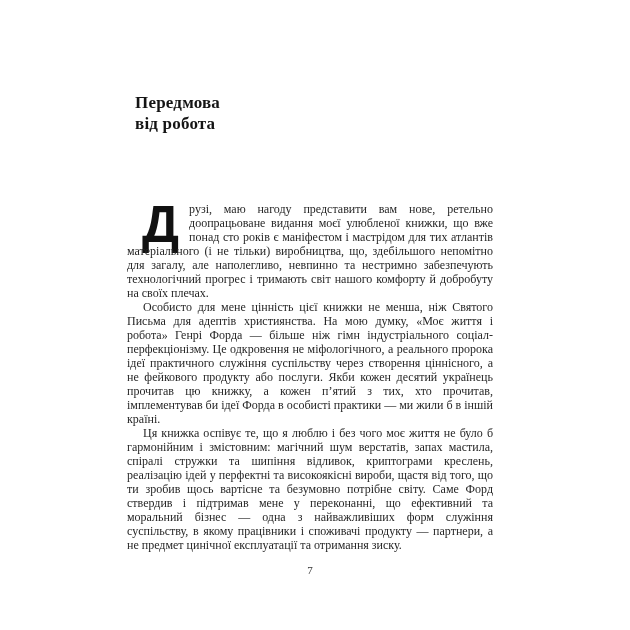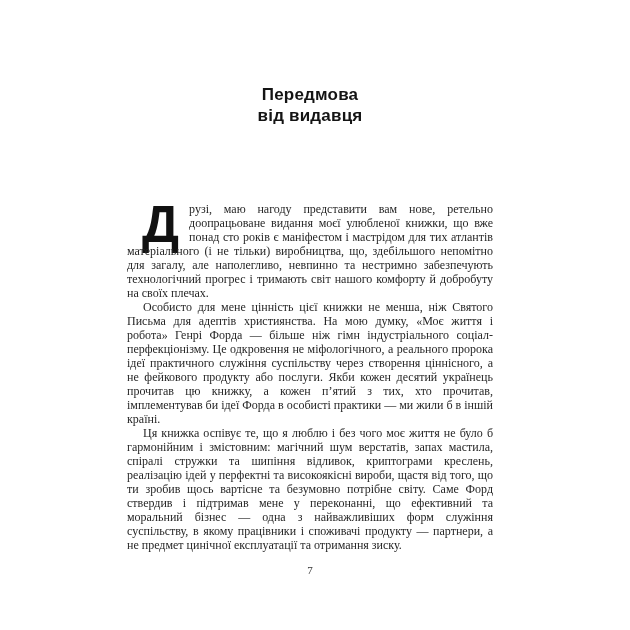--- a/index.html
+++ b/index.html
@@ -11,23 +11,23 @@
   }
   .book-page{
     position:relative;
     width:630px;height:630px;
     background:#ffffff;
     color:#232323;
   }
   .chapter-title{
     position:absolute;
     top:84px;left:127px;width:366px;
-    margin:0;
-    text-align:center;
-    font-family:Liberation Sans, sans-serif;
+    margin:8px;
+    text-align:left;
+    font-family:Liberation Serif, serif;
     font-weight:700;
     font-size:17px;
     line-height:21px;
     color:#141414;
     letter-spacing:0.2px;
   }
   .chapter-title span{display:block;}
   .body-text{
     position:absolute;
     top:202px;left:127px;width:366px;
@@ -57,21 +57,21 @@
     color:#333333;
   }
 </style>
 </head>
 <body>
 
 <div class="book-page">
 
   <h1 class="chapter-title">
     <span>Передмова</span>
-    <span>від видавця</span>
+    <span>від робота</span>
   </h1>
 
   <div class="body-text">
     <p class="para"><span class="dropcap">Д</span><span>рузі, маю нагоду представити вам нове, ретельно доопрацьоване видання моєї улюбленої книжки, що вже понад сто років є маніфестом і мастрідом для тих атлантів матеріального (і не тільки) виробництва, що, здебільшого непомітно для загалу, але наполегливо, невпинно та нестримно забезпечують технологічний прогрес і тримають світ нашого комфорту й добробуту на своїх плечах.</span></p>
     <p class="para indented">Особисто для мене цінність цієї книжки не менша, ніж Святого Письма для адептів християнства. На мою думку, «Моє життя і робота» Генрі Форда — більше ніж гімн індустріального соціал-перфекціонізму. Це одкровення не міфологічного, а реального пророка ідеї практичного служіння суспільству через створення ціннісного, а не фейкового продукту або послуги. Якби кожен десятий українець прочитав цю книжку, а кожен п’ятий з тих, хто прочитав, імплементував би ідеї Форда в особисті практики — ми жили б в іншій країні.</p>
     <p class="para indented">Ця книжка оспівує те, що я люблю і без чого моє життя не було б гармонійним і змістовним: магічний шум верстатів, запах мастила, спіралі стружки та шипіння відливок, криптограми креслень, реалізацію ідей у перфектні та високоякісні вироби, щастя від того, що ти зробив щось вартісне та безумовно потрібне світу. Саме Форд ствердив і підтримав мене у переконанні, що ефективний та моральний бізнес — одна з найважливіших форм служіння суспільству, в якому працівники і споживачі продукту — партнери, а не предмет цинічної експлуатації та отримання зиску.</p>
   </div>
 
   <div class="page-number">7</div>
 

